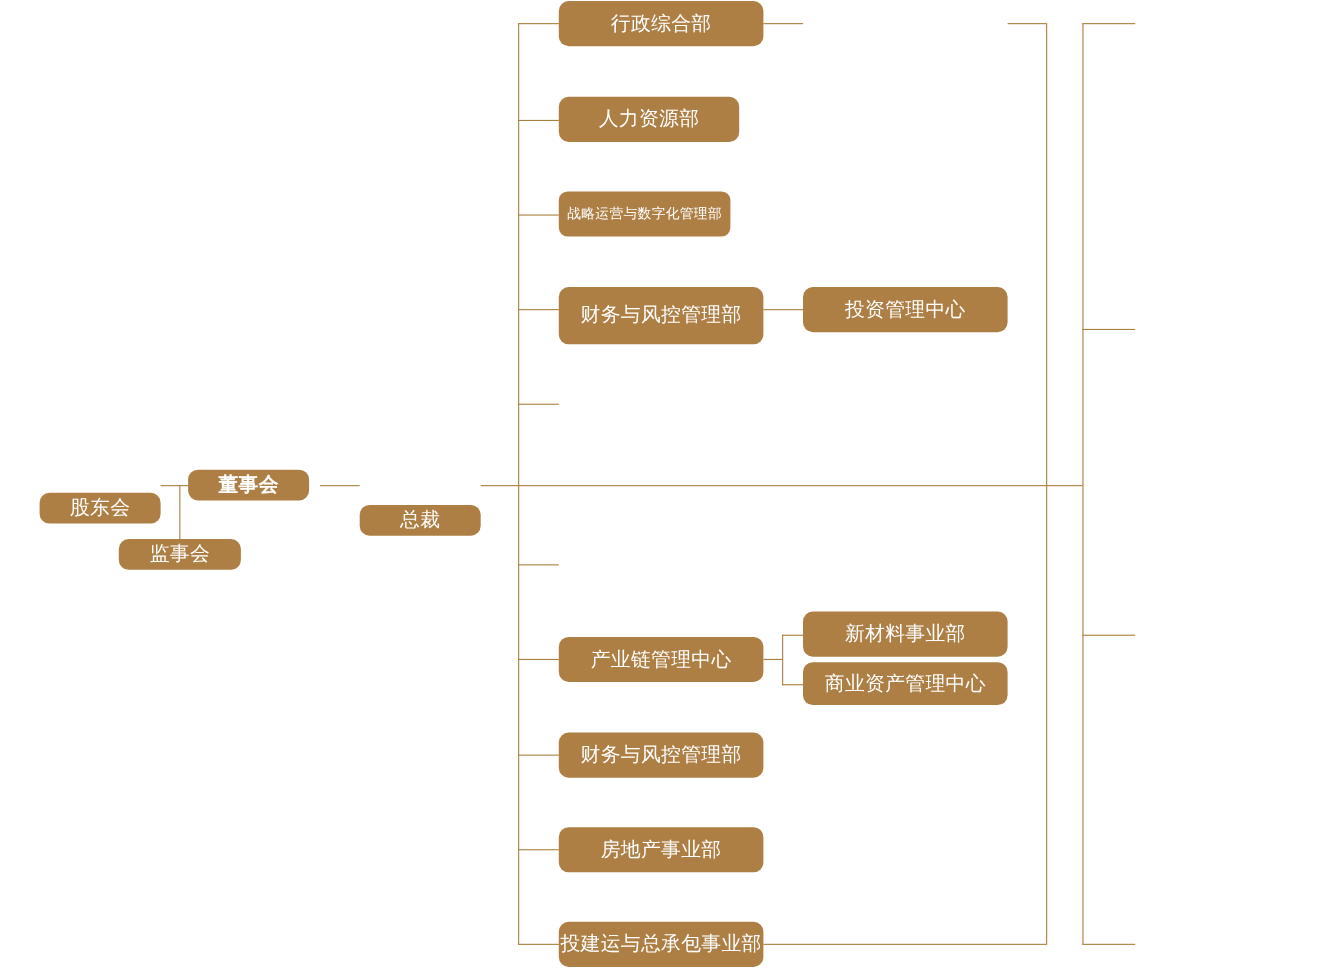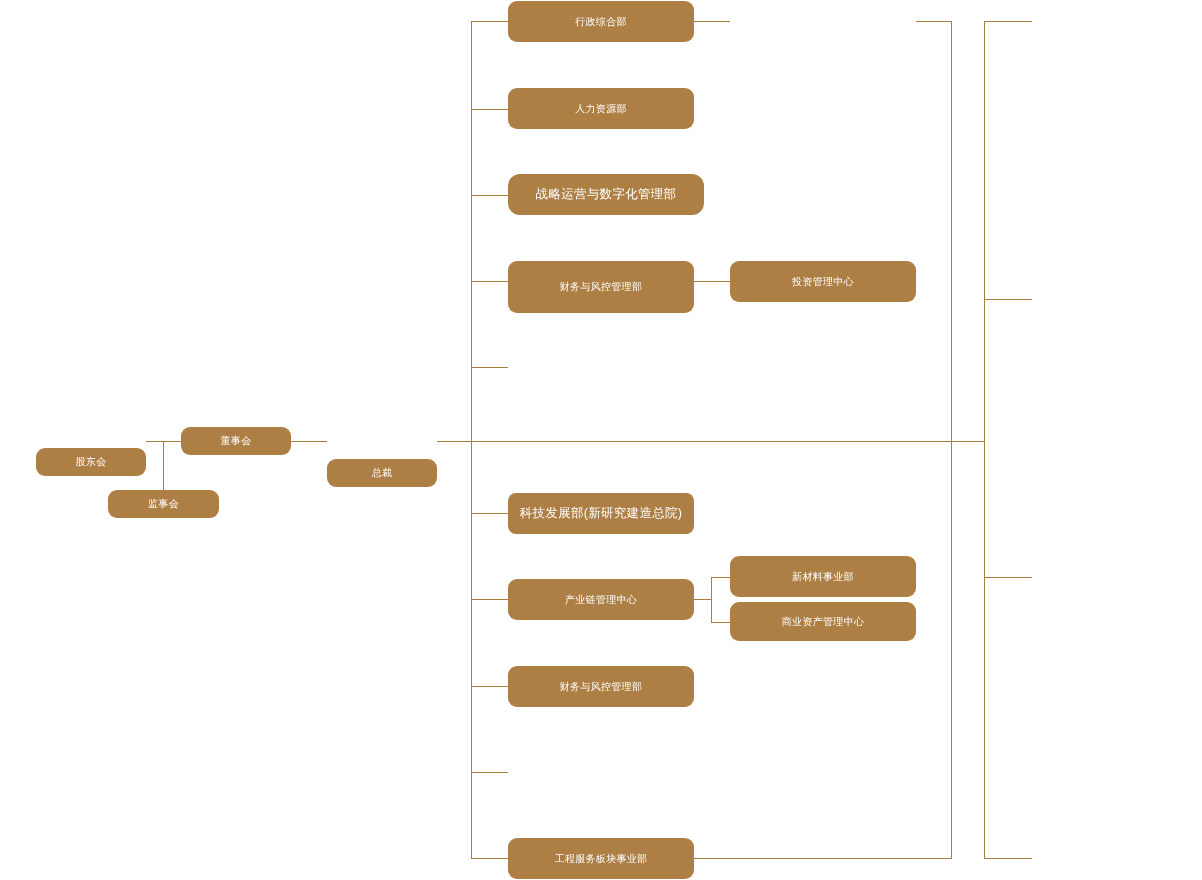--- a/index.html
+++ b/index.html
@@ -22,21 +22,21 @@
   .node {
     position: absolute;
     box-sizing: border-box;
     background: #ad7f45;
     border-radius: 9px;
     color: #ffffff;
     display: flex;
     align-items: center;
     justify-content: center;
     text-align: center;
-    font-size: 10px;
+    font-size: 18px;
     line-height: 1.2;
     letter-spacing: 0.3px;
     white-space: nowrap;
     z-index: 3;
     user-select: none;
   }
   .node.small {
     font-size: 12.5px;
     border-radius: 8px;
   }
@@ -96,72 +96,72 @@
   <div class="conn v" style="left:984px; top:21px; height:838px;"></div>
   <div class="conn h" style="left:984px; top:21px; width:48px;"></div>
   <div class="conn h" style="left:984px; top:299px; width:48px;"></div>
   <div class="conn h" style="left:984px; top:577px; width:48px;"></div>
   <div class="conn h" style="left:984px; top:858px; width:48px;"></div>
 
   <div class="node" style="left:36px; top:427px; width:110px; height:28px;margin-top:21px;">
     <span class="node-label">股东会</span>
   </div>
 
-  <div class="node" style="left:181px; top:427px; width:110px; height:28px;">
+  <div class="node" style="left:171px; top:427px; width:110px; height:28px;font-weight:bold;">
     <span class="node-label">董事会</span>
   </div>
 
   <div class="node" style="left:108px; top:490px; width:111px; height:28px;">
     <span class="node-label">监事会</span>
   </div>
 
   <div class="node" style="left:327px; top:427px; width:110px; height:28px;margin-top:32px;">
     <span class="node-label">总裁</span>
   </div>
 
   <div class="node" style="left:508px; top:1px; width:186px; height:41px;">
     <span class="node-label">行政综合部</span>
   </div>
 
 
-  <div class="node" style="left:508px; top:88px; width:186px; height:41px;">
+  <div class="node" style="left:508px; top:88px; width:164px; height:41px;">
     <span class="node-label">人力资源部</span>
   </div>
 
-  <div class="node small" style="left:508px; top:174px; width:196px; height:41px;border-radius:12px;">
+  <div class="node small" style="left:508px; top:174px; width:156px; height:41px;">
     <span class="node-label">战略运营与数字化管理部</span>
   </div>
 
   <div class="node" style="left:508px; top:261px; width:186px; height:52px;">
     <span class="node-label">财务与风控管理部</span>
   </div>
 
   <div class="node" style="left:730px; top:261px; width:186px; height:41px;">
     <span class="node-label">投资管理中心</span>
   </div>
 
 
-  <div class="node small" style="left:508px; top:493px; width:186px; height:41px;">
-    <span class="node-label">科技发展部(新研究建造总院)</span>
-  </div>
 
   <div class="node" style="left:508px; top:579px; width:186px; height:41px;text-align:right;">
     <span class="node-label">产业链管理中心</span>
   </div>
 
   <div class="node" style="left:730px; top:556px; width:186px; height:41px;">
     <span class="node-label">新材料事业部</span>
   </div>
 
   <div class="node" style="left:730px; top:602px; width:186px; height:39px;">
     <span class="node-label">商业资产管理中心</span>
   </div>
 
   <div class="node" style="left:508px; top:666px; width:186px; height:41px;">
     <span class="node-label">财务与风控管理部</span>
   </div>
 
+  <div class="node" style="left:508px; top:752px; width:186px; height:41px;">
+    <span class="node-label">房地产事业部</span>
+  </div>
 
   <div class="node" style="left:508px; top:838px; width:186px; height:41px;">
-    <span class="node-label">工程服务板块事业部</span>
+    <span class="node-label">投建运与总承包事业部</span>
   </div>
 
 </div>
 
 </body></html>

